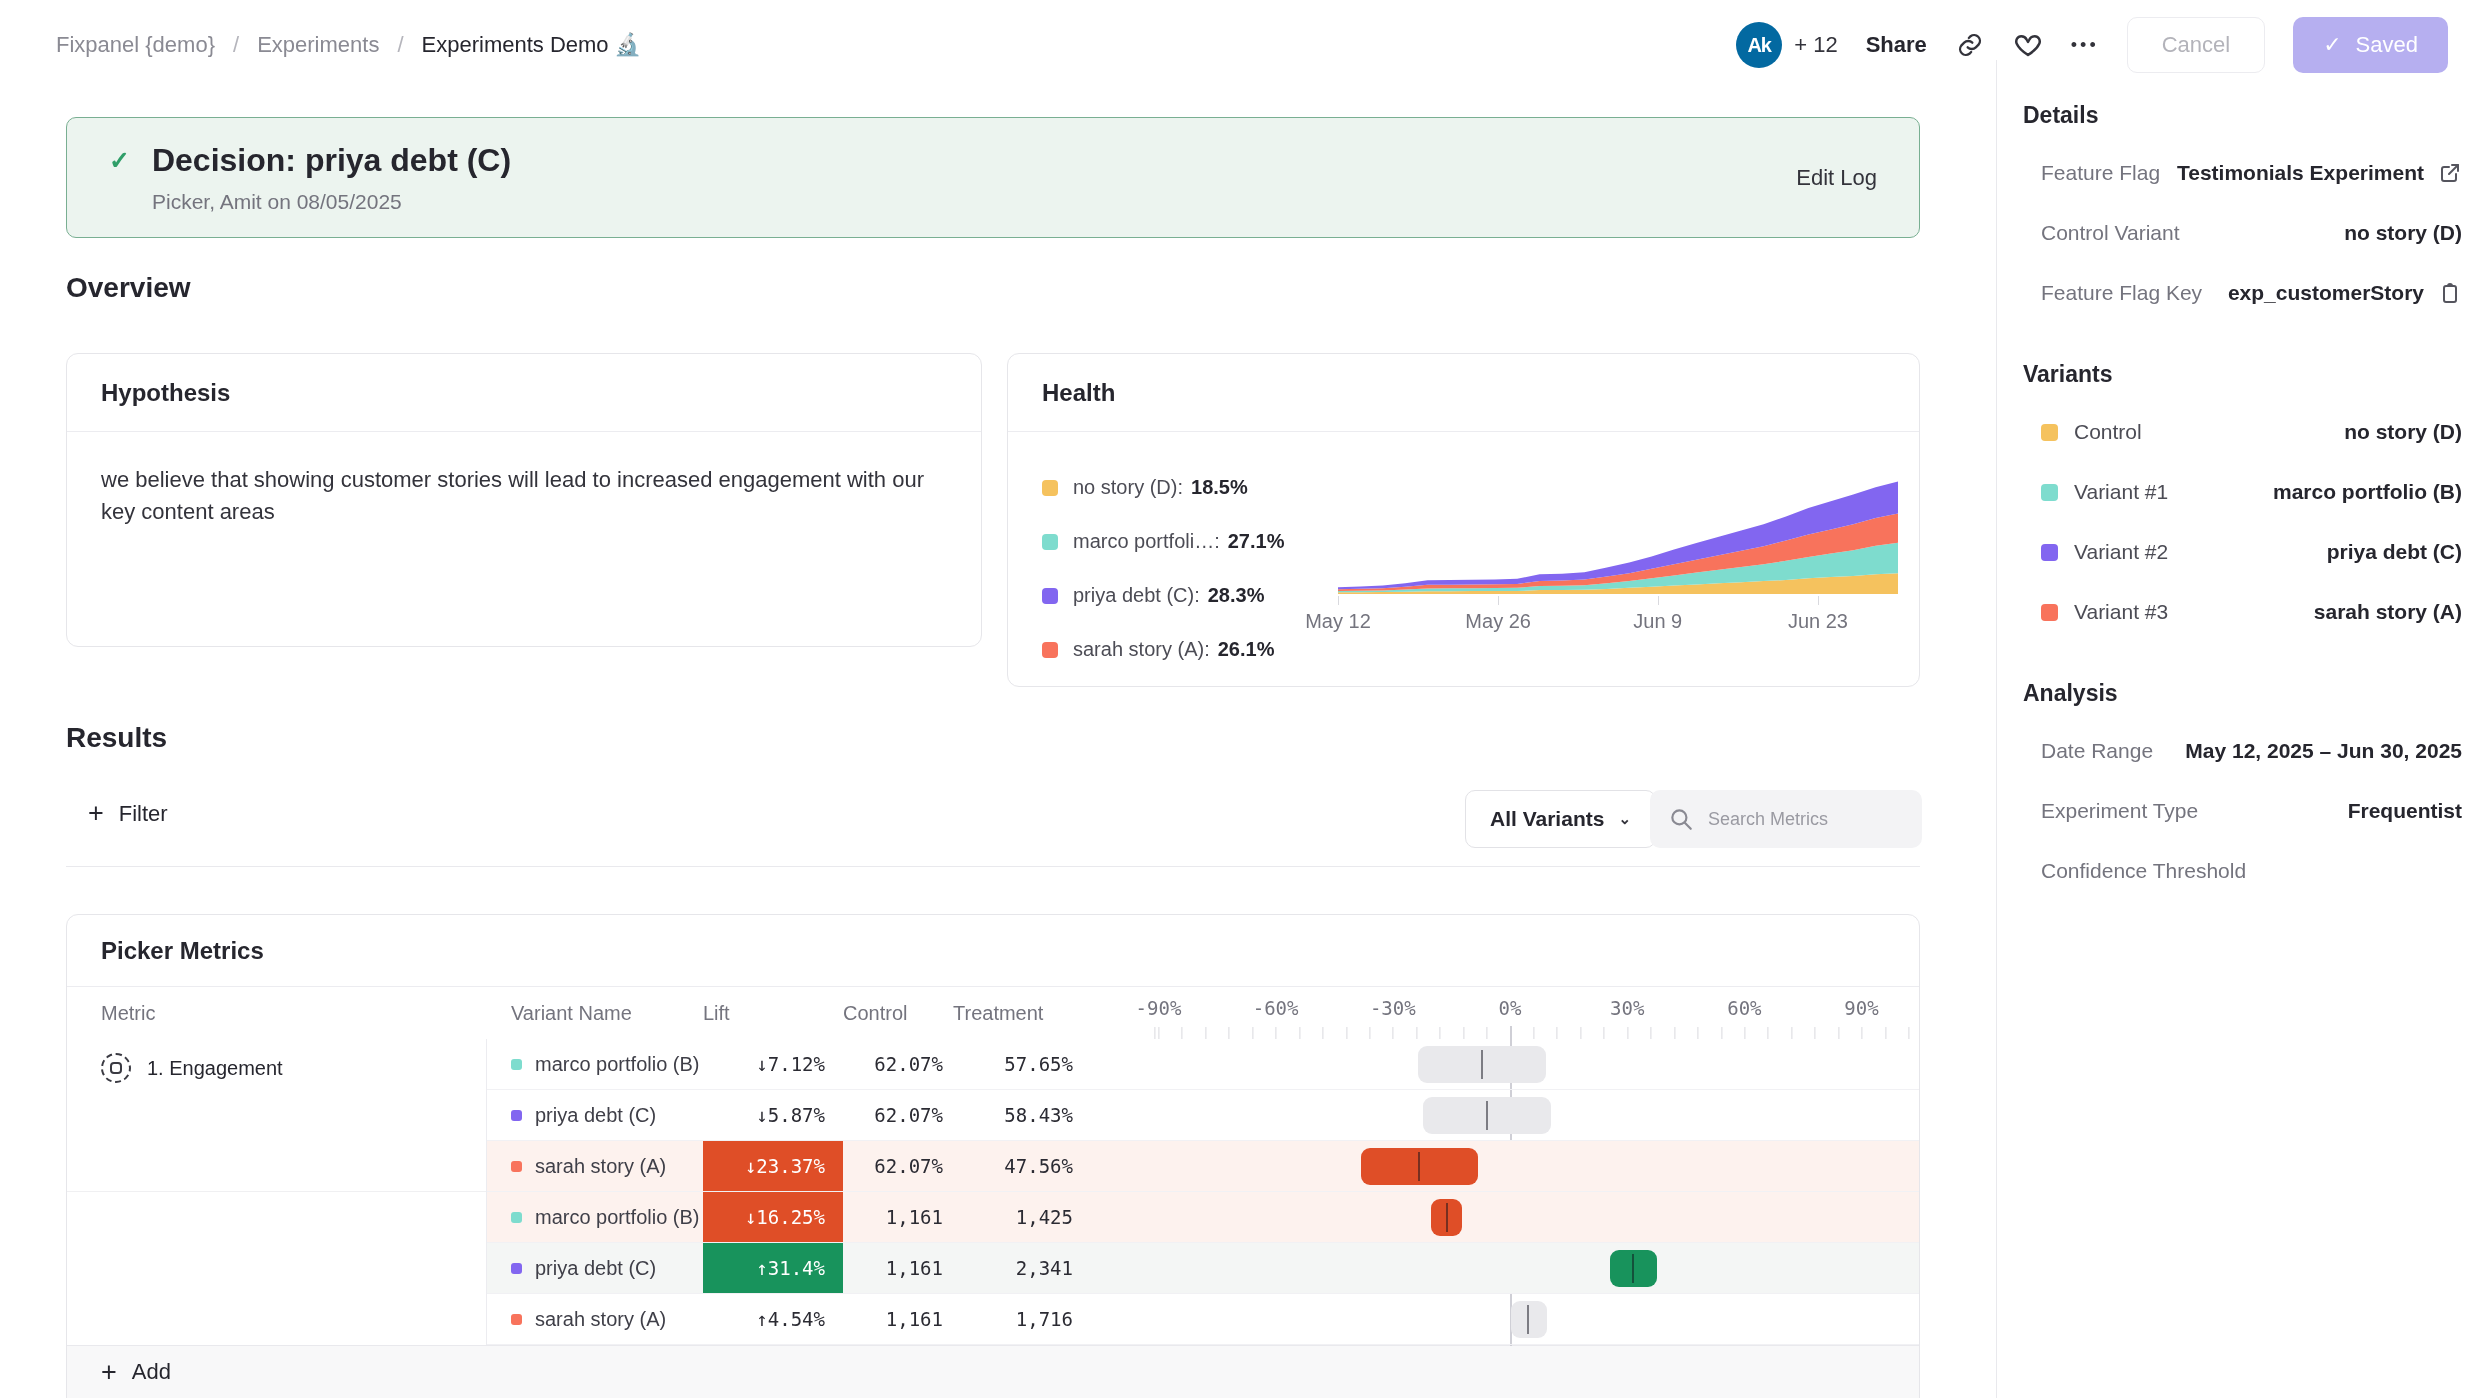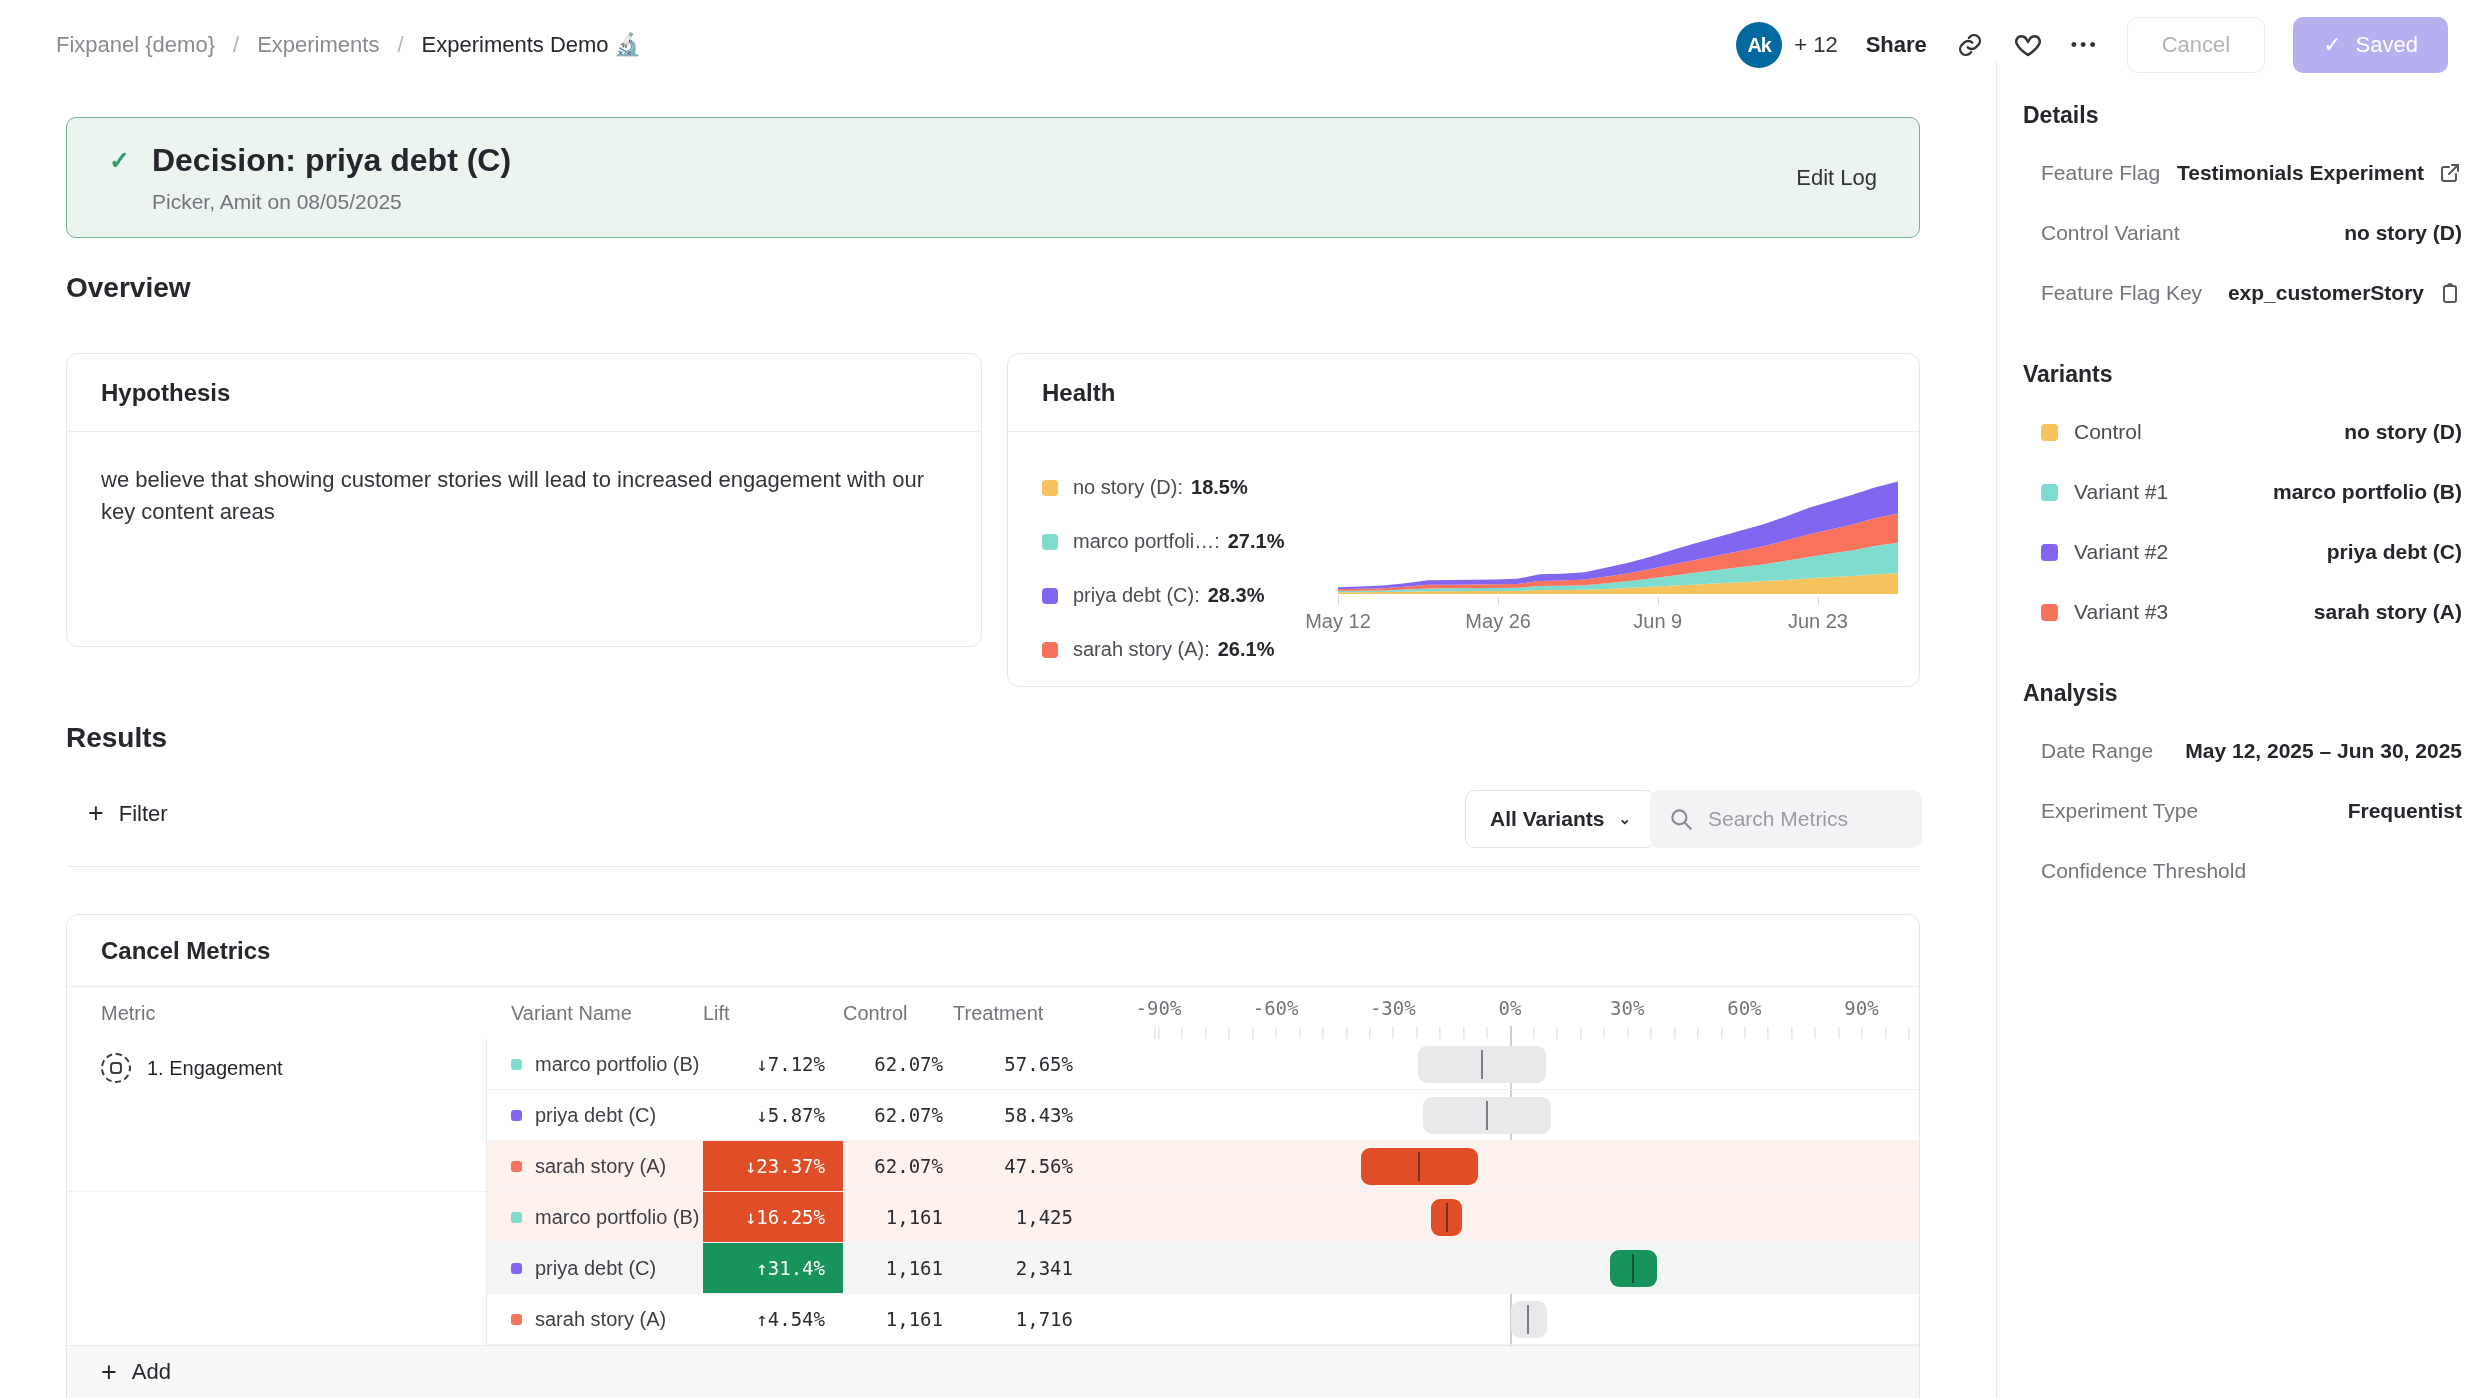--- a/index.html
+++ b/index.html
@@ -66,21 +66,21 @@
   .health-xlabels { position:absolute; top:152px; left:0; width:560px; height:30px; }
   .health-xlabel { position:absolute; transform:translateX(-50%); font-size:20px; color:#74747e; white-space:nowrap; }
   .health-stub { position:absolute; top:138px; width:1px; height:9px; background:#d9d9de; }
 
   .filter-row-plus { font-size:27px; font-weight:400; color:#26262e; line-height:1; }
   #filter-btn { position:absolute; left:88px; top:800px; display:flex; align-items:center; gap:15px; font-size:22px; font-weight:500; cursor:pointer; }
   #variants-dropdown { position:absolute; left:1465px; top:790px; height:58px; background:#fff; border:1px solid #e2e2e6; border-radius:10px; display:flex; align-items:center; gap:14px; padding:0 24px; font-size:21px; font-weight:600; cursor:pointer; }
   .chev { font-size:15px; color:#33333b; }
   #search-box { position:absolute; left:1650px; top:790px; width:272px; height:58px; background:#f3f3f5; border-radius:10px; display:flex; align-items:center; gap:14px; padding:0 18px; }
   #search-box svg { stroke:#8a8a93; flex:none; }
-  #search-input { border:none; background:transparent; outline:none; font-size:21px; color:#0c4a6e; width:100%; font-family:"Liberation Sans",sans-serif; }
+  #search-input { border:none; background:transparent; outline:none; font-size:18px; color:#0c4a6e; width:100%; font-family:"Liberation Sans",sans-serif; }
   #search-input::placeholder { color:#9a9aa2; }
   .results-divider { position:absolute; left:66px; top:866px; width:1854px; height:1px; background:#e9e9ed; }
 
   
   #pm-card { left:66px; top:914px; width:1854px; height:520px; overflow:hidden; }
   .pm-title { height:72px; display:flex; align-items:center; padding:0 34px; font-size:24px; font-weight:700; border-bottom:1px solid #ececf0; }
   .pm-header { height:52px; display:grid; grid-template-columns:420px 216px 140px 110px 130px 58px 778px; align-items:center; font-size:20px; color:#74747e; }
   .pm-h-metric { padding-left:34px; }
   .pm-h-variant { padding-left:24px; }
   .pm-h-right { text-align:left; }
@@ -230,21 +230,21 @@
   <svg width="26" height="26" viewBox="0 0 24 24" fill="none" stroke-width="2" stroke-linecap="round">
     <circle cx="10.5" cy="10.5" r="6.5"></circle>
       <path d="M15.5 15.5 L21 21"></path>
   </svg>
   <input id="search-input" type="text" placeholder="Search Metrics" style="">
 </div>
 
 <div class="results-divider"></div>
 
 <div class="card" id="pm-card">
-  <div class="pm-title">Cancel Metrics</div>
+  <div class="pm-title">Picker Metrics</div>
   <div class="pm-header">
     <div class="pm-h-metric">Metric</div>
     <div class="pm-h-variant">Variant Name</div>
     <div class="pm-h-right pm-h-lift">Lift</div>
     <div class="pm-h-right pm-h-num">Control</div>
     <div class="pm-h-right pm-h-num">Treatment</div>
     <div></div>
     <div class="axis-cell" id="axis-cell">
       <div class="ticks"></div>
     <span class="axis-label mono" style="left: 17.46px;">-90%</span>

